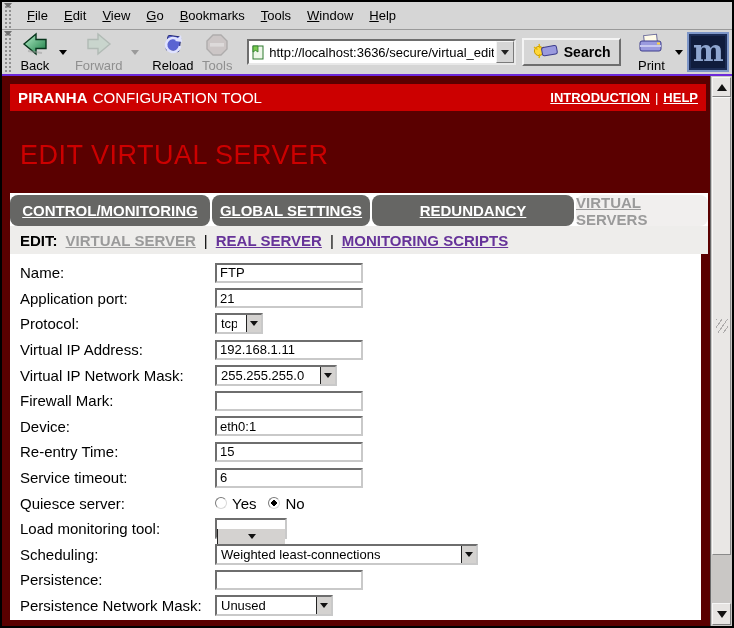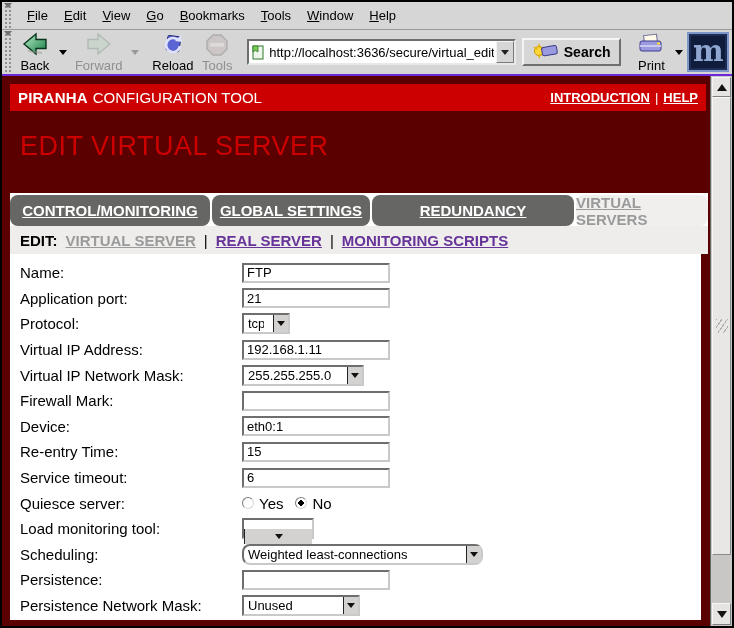--- a/index.html
+++ b/index.html
@@ -36,46 +36,46 @@
   .main{flex:1;display:flex;min-height:0;}
   .viewport{flex:1;position:relative;background:#5a0000;overflow:hidden;}
 
   .redbar{position:absolute;top:8px;left:8px;right:4px;height:27px;background:#cc0000;color:#fff;display:flex;align-items:center;padding:0 8px;font-size:15px;}
   .redbar .brand-bold{font-weight:bold;letter-spacing:.2px;}
   .redbar .brand-rest{margin-left:5px;}
   .hdr-links{margin-left:auto;font-size:13px;font-weight:bold;display:flex;gap:5px;align-items:center;}
   .hdr-links a{color:#fff;text-decoration:underline;cursor:pointer;}
   .hdr-sep{font-weight:normal;}
 
-  .page-title{position:absolute;top:55px;left:18px;margin:0;font-size:27px;font-weight:400;color:#cc0000;letter-spacing:.5px;}
+  .page-title{position:absolute;top:64px;left:18px;margin:0;font-size:27px;font-weight:400;color:#cc0000;letter-spacing:.5px;}
 
   .tabs{position:absolute;top:117px;left:8px;right:2px;height:33px;background:#fff;padding-top:2px;display:flex;gap:2px;}
   .tab{background:#666664;color:#fff;font-weight:bold;font-size:15px;display:flex;align-items:center;justify-content:center;text-decoration:underline;cursor:pointer;border-radius:8px;}
   .tab.active{background:#f1efee;color:#9a9a9a;}
   .tab:nth-child(1){width:200px;}
   .tab:nth-child(2){width:158px;}
   .tab:nth-child(3){width:202px;}
   .tab:nth-child(4){flex:1;}
 
   .subnav{position:absolute;top:150px;left:8px;right:2px;height:28px;background:#eeedeb;display:flex;align-items:center;gap:8px;padding:0 10px;font-size:15px;color:#000;}
   .subnav .prefix{font-weight:bold;}
   .subnav a{font-weight:bold;text-decoration:underline;cursor:pointer;}
   .subnav a.current{color:#9a9a9a;}
   .subnav a.link{color:#663399;}
 
   .vs-form{position:absolute;top:178px;left:8px;width:691px;height:366px;background:#fff;padding:6px 0 0 10px;overflow:hidden;}
   .form-row{display:flex;align-items:center;height:25.6px;}
   .form-label{width:195px;flex:0 0 195px;font-size:15px;color:#000;}
-  .form-ctl{display:flex;align-items:center;margin-left:27px;}
+  .form-ctl{display:flex;align-items:center;}
   .gtk-input{width:148px;height:20px;border:2px solid;border-color:#6e6e6e #c9c9c9 #c9c9c9 #6e6e6e;background:#fff;font-size:13px;font-family:"Liberation Sans",sans-serif;padding:0 3px;outline:none;}
   .combo{position:relative;height:21px;background:#fff;border:2px solid;border-color:#6e6e6e #c9c9c9 #c9c9c9 #6e6e6e;display:flex;align-items:center;cursor:pointer;gap:9px;}
   .combo-val{font-size:13px;padding-left:4px;white-space:nowrap;overflow:hidden;flex:1;}
   .combo-btn{flex:0 0 15px;align-self:stretch;background:#d4d2d0;border-left:1px solid #222;display:flex;align-items:center;justify-content:center;}
   .tri-down{width:0;height:0;border-left:4px solid transparent;border-right:4px solid transparent;border-top:5px solid #111;}
-  .combo-xs{width:48px;} .combo-sm{width:72px;flex-direction:column;} .combo-md{width:118px;} .combo-lg{width:122px;} .combo-xl{width:241px;border-radius:8px;}
+  .combo-xs{width:48px;} .combo-sm{width:72px;flex-direction:column;} .combo-md{width:118px;} .combo-lg{width:122px;} .combo-xl{width:263px;}
   .radio-wrap{display:flex;align-items:center;gap:5px;margin-right:12px;font-size:15px;cursor:pointer;}
   .gtk-radio{appearance:none;-webkit-appearance:none;width:12px;height:12px;border-radius:50%;border:1px solid;border-color:#7a7a7a #d8d8d8 #d8d8d8 #7a7a7a;background:#fff;margin:0;cursor:pointer;}
   .gtk-radio:checked{background:radial-gradient(circle at 50% 50%,#000 0 2.6px,#fff 2.7px);}
 
   
   .scrollbar{flex:0 0 22px;background:#c9c7c5;border-left:1px solid #6a6a6a;position:relative;}
   .sb-btn{position:absolute;left:1px;right:1px;height:20px;background:#e6e4e2;border:1px solid;border-color:#f6f6f6 #808080 #808080 #f6f6f6;display:flex;align-items:center;justify-content:center;cursor:pointer;}
   .sb-btn.up{top:1px;}
   .sb-btn.down{bottom:1px;height:22px;}
   .sb-btn.up i{width:0;height:0;border-left:5px solid transparent;border-right:5px solid transparent;border-bottom:7px solid #111;}

